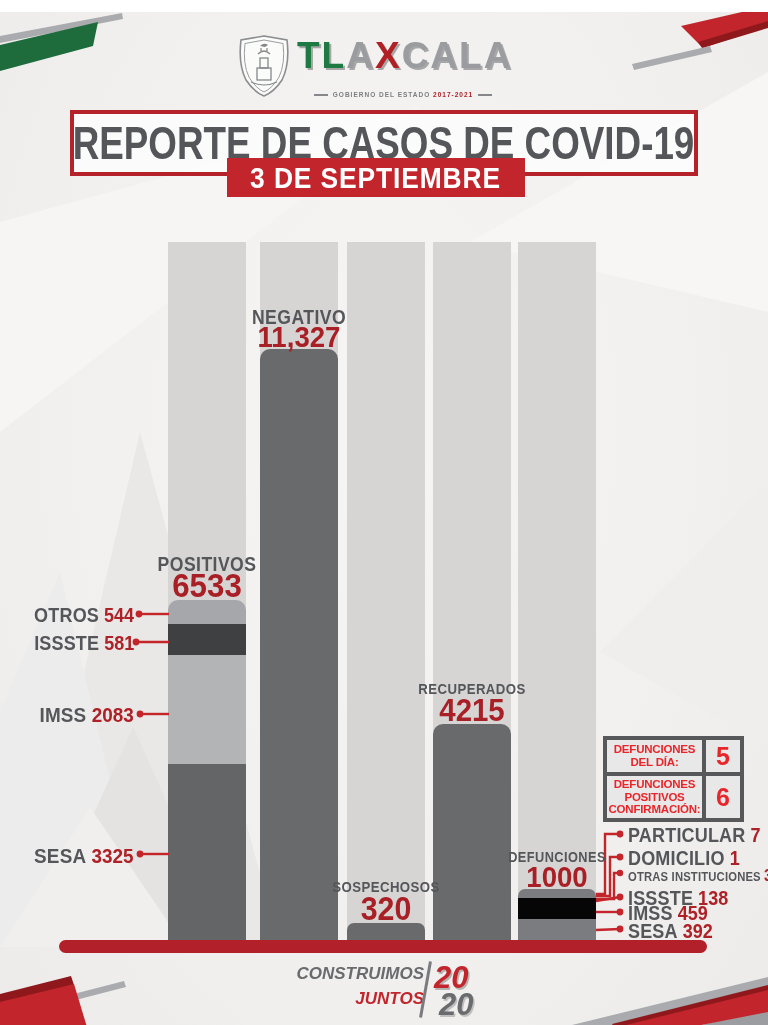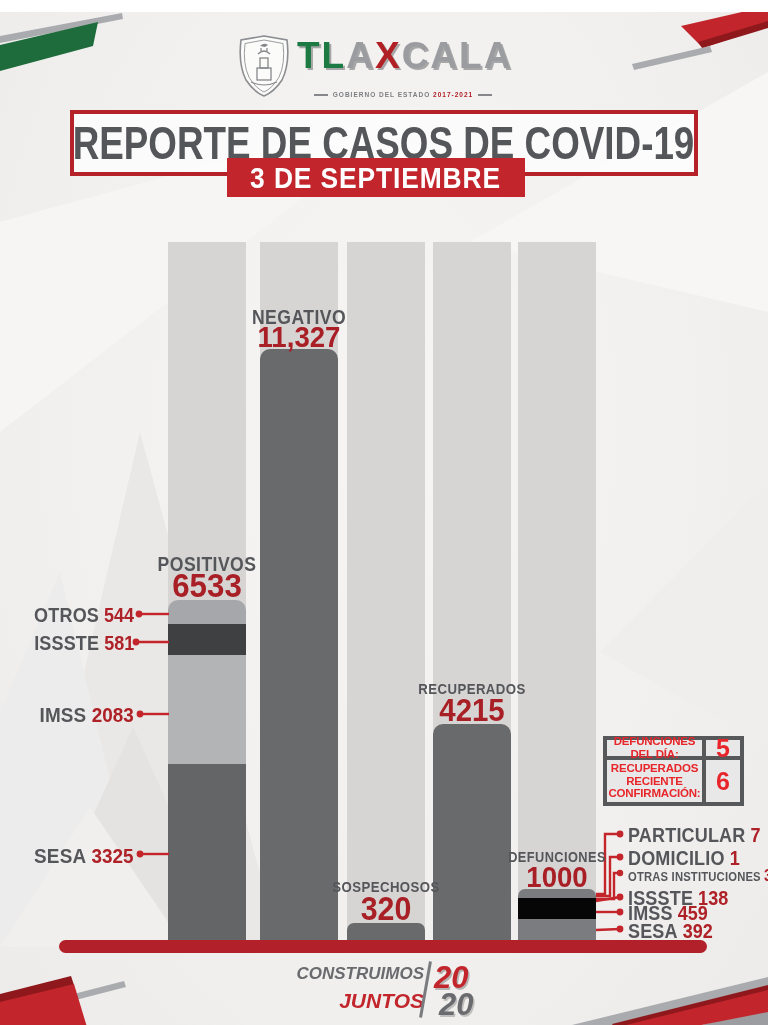--- a/index.html
+++ b/index.html
@@ -216,29 +216,29 @@
       <circle cx="620" cy="822" r="3.4"></circle>
         <circle cx="620" cy="845" r="3.4"></circle>
       <circle cx="620" cy="861" r="3.2"></circle>
         <circle cx="620" cy="885" r="3.4"></circle>
       <circle cx="620" cy="900" r="3.4"></circle>
         <circle cx="620" cy="917" r="3.4"></circle>
     </g>
   </svg>
 
   <div class="stats-box">
-    <div class="stats-row" style="height:16px">
+    <div class="stats-row" style="height:32px">
       <div class="stats-label">DEFUNCIONES DEL DÍA:</div>
       <div class="stats-num">5</div>
     </div>
     <div class="stats-row" style="height:42px">
-      <div class="stats-label">RECUPERADOS RECIENTE CONFIRMACIÓN:</div>
+      <div class="stats-label">DEFUNCIONES POSITIVOS CONFIRMACIÓN:</div>
       <div class="stats-num">6</div>
     </div>
   </div>
 
   <div class="foot" style="right:344px;top:953px;font-size:17px;color:#6a6b6e">CONSTRUIMOS</div>
-  <div class="foot" style="right:344px;top:978px;font-size:21px;color:#c2262c">JUNTOS</div>
+  <div class="foot" style="right:344px;top:978px;font-size:17px;color:#c2262c">JUNTOS</div>
   <div class="abs" style="left:424px;top:949px;width:3px;height:57px;background:#7a7b7e;transform:rotate(10deg);z-index:6"></div>
   <div class="foot" style="left:434px;top:950px;font-size:31px;color:#c2262c;text-shadow:1.5px 1.5px 0 rgba(0,0,0,.25)">20</div>
   <div class="foot" style="left:439px;top:977px;font-size:31px;color:#6a6b6e;text-shadow:1.5px 1.5px 0 rgba(0,0,0,.2)">20</div>
 
 </div>
 
 </body></html>

